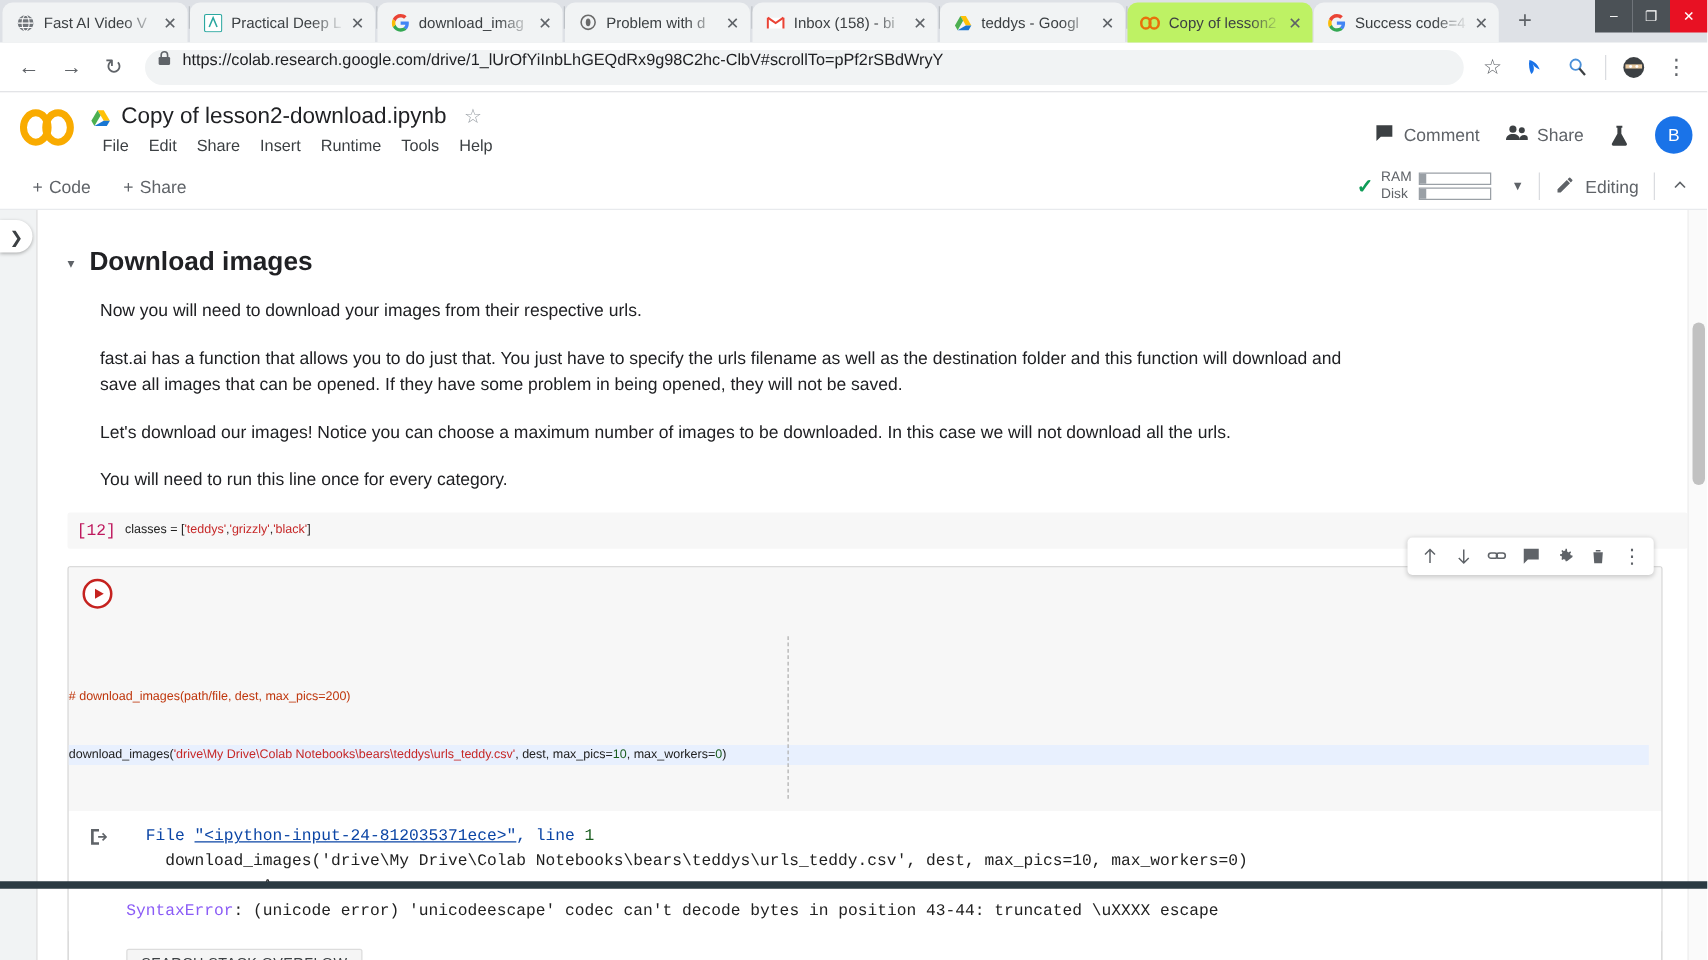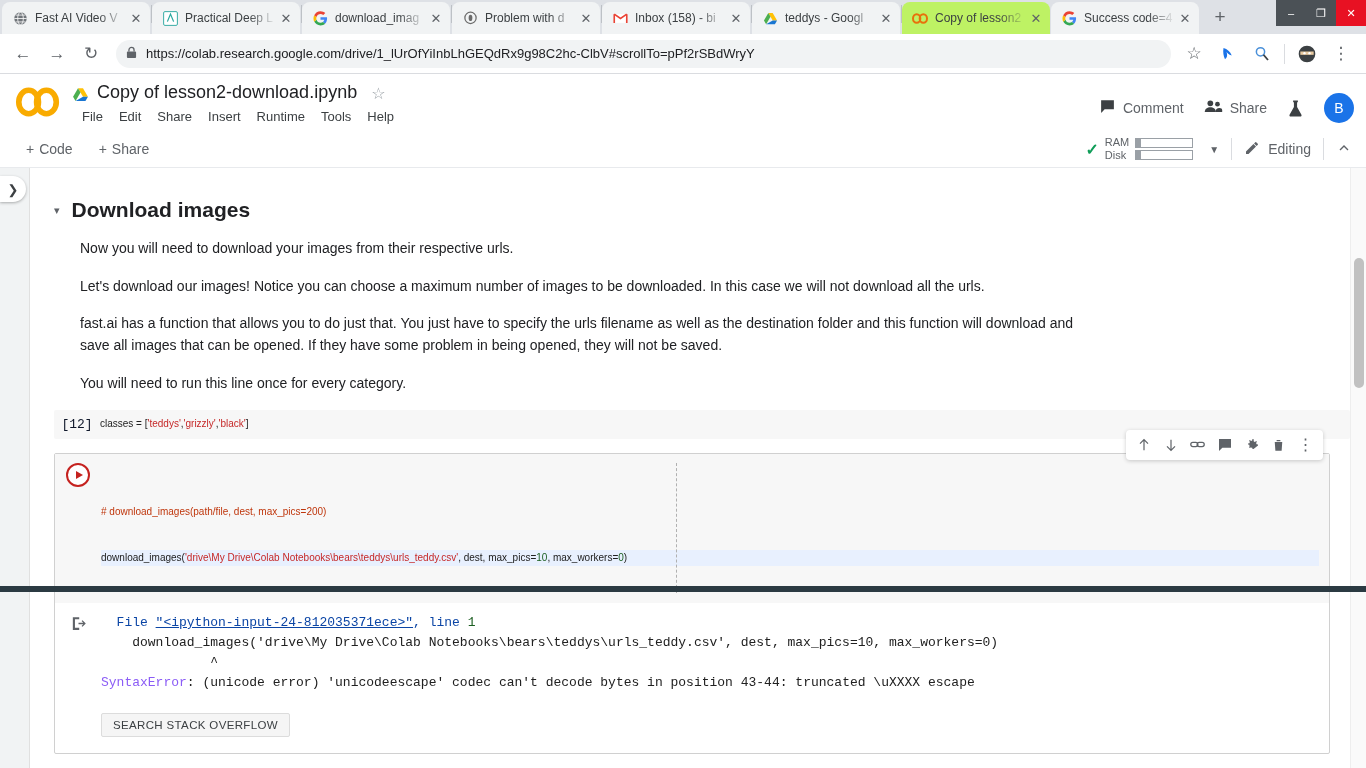--- a/index.html
+++ b/index.html
@@ -5,21 +5,21 @@
   * { box-sizing: border-box; }
   html, body {
     margin: 0; padding: 0;
     width: 1366px; height: 768px;
     overflow: hidden;
     font-family: "Liberation Sans", sans-serif;
     background: #ffffff;
   }
 
   
-  .browser { width: 1366px; height: 592px; position: relative; background:#fff; }
+  .browser { width: 1366px; height: 711px; position: relative; background:#fff; }
 
   .tabstrip {
     height: 34px;
     background: #dee1e6;
     display: flex;
     align-items: flex-end;
     padding-left: 2px;
     position: relative;
   }
   .tab {
@@ -92,21 +92,20 @@
     display:flex; align-items:center; justify-content:center;
     color:#5f6368; font-size:17px; margin-right:4px;
     border-radius: 50%;
   }
   .omnibox {
     flex: 1 1 auto;
     height: 28px;
     background: #f1f3f4;
     border-radius: 14px;
     display: flex;
-    align-items: center;
     padding: 0 10px;
     margin: 0 6px;
     font-size: 13px;
     color: #202124;
   }
   .omnibox .lock { margin-right: 9px; font-size: 11px; color:#5f6368; }
   .omnibox .url { color: #202124; white-space: nowrap; overflow: hidden; }
   .nav-right { display:flex; align-items:center; }
   .nav-right .navicon { margin: 0 2px; }
   .ext-sep { width:1px; height:20px; background:#dadce0; margin:0 5px; }
@@ -253,21 +252,21 @@
     display:flex;
     background: #f7f7f7;
     border-radius: 2px;
     padding: 6px 0;
   }
   .gutter {
     width: 46px; flex: 0 0 46px;
     display:flex; justify-content:center;
     padding-top: 1px;
     font-family: "Liberation Mono", monospace;
-    font-size: 13px; color: #0f172a;
+    font-size: 13px; color: #be185d;
   }
   .code {
     flex: 1 1 auto;
     font-family: Liberation Sans, sans-serif;
     font-size: 10px;
     line-height: 14.5px;
     white-space: pre;
     padding-right: 10px;
     position: relative;
   }
@@ -279,21 +278,21 @@
 
   
   .runcell {
     margin: 14px 0 0 24px;
     border: 1px solid #d0d0d0;
     border-radius: 2px;
     background: #fff;
     max-width: 1276px;
     position: relative;
   }
-  .runcell-top { display:flex; background:#f7f7f7; padding: 7px 0 8px 0; }
+  .runcell-top { display:flex; background:#f7f7f7; padding: 7px 0 8px 0; flex-direction: column; }
   .run-gutter {
     width: 46px; flex: 0 0 46px;
     display:flex; justify-content:center; padding-top:2px;
   }
   .run-btn {
     width: 24px; height: 24px; border-radius: 50%;
     background:#fff; border: 2px solid #c5221f;
     display:flex; align-items:center; justify-content:center;
   }
   .run-btn .tri {
@@ -619,22 +618,22 @@
       <div class="rail-expand">❯</div>
 
       <div class="nb-scroll">
 
         <div class="md-cell">
           <div class="sec-title">
             <span class="sec-caret">▾</span>
             <h1>Download images</h1>
           </div>
           <p class="md-p">Now you will need to download your images from their respective urls.</p>
+          <p class="md-p">fast.ai has a function that allows you to do just that. You just have to specify the urls filename as well as the destination folder and this function will download and save all images that can be opened. If they have some problem in being opened, they will not be saved.</p>
           <p class="md-p">Let's download our images! Notice you can choose a maximum number of images to be downloaded. In this case we will not download all the urls.</p>
-          <p class="md-p">fast.ai has a function that allows you to do just that. You just have to specify the urls filename as well as the destination folder and this function will download and save all images that can be opened. If they have some problem in being opened, they will not be saved.</p>
           <p class="md-p">You will need to run this line once for every category.</p>
         </div>
 
         <div class="cell" style="margin-top:6px;">
           <div class="cell-inner">
             <div class="gutter">[12]</div>
             <div class="code"><span class="ln"><span class="plain">classes = [</span><span class="str">'teddys'</span><span class="plain">,</span><span class="str">'grizzly'</span><span class="plain">,</span><span class="str">'black'</span><span class="plain">]</span></span></div>
           </div>
         </div>
 

